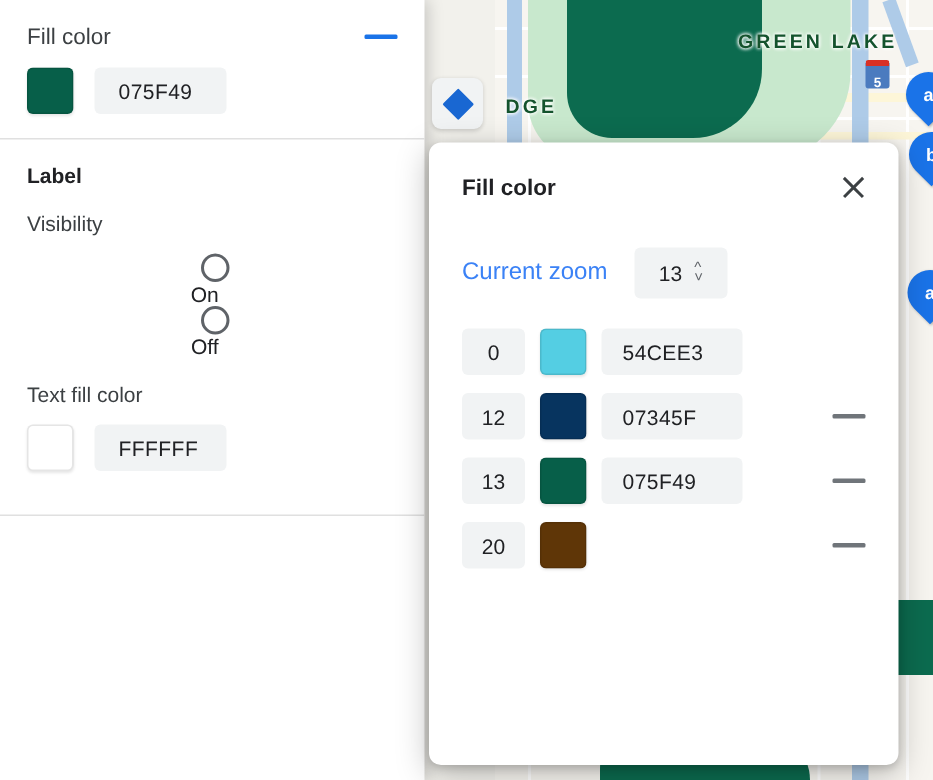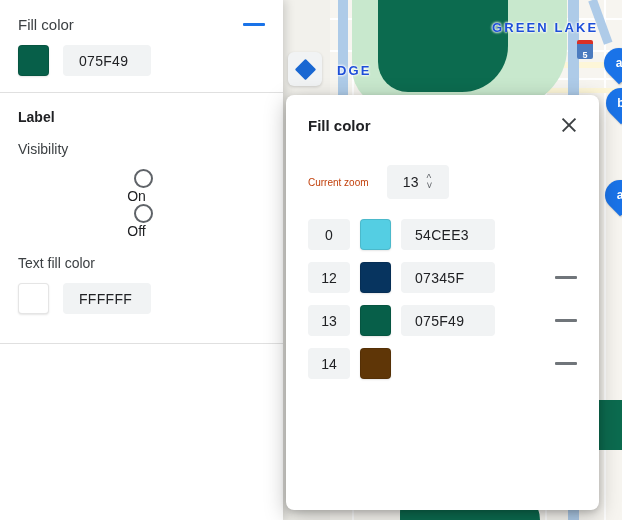--- a/index.html
+++ b/index.html
@@ -34,21 +34,21 @@
     position: absolute;
     background: #ffffff;
   }
   .map-road-major { background: #fdf6d8; }
   .map-block {
     position: absolute;
     background: #f7f5f0;
   }
   .map-label {
     position: absolute;
-    color: #1d4ed8;
+    color: #14532d;
     font-size: 13px;
     font-weight: 700;
     letter-spacing: 2.1px;
     text-shadow: 0 0 3px #fff, 0 0 3px #fff, 0 0 2px #fff;
     white-space: nowrap;
   }
   .map-shield {
     position: absolute;
     width: 16px; height: 19px;
     background: #4b7bbf;
@@ -186,21 +186,21 @@
     background: #3c4043;
   }
   .close-icon::before { transform: rotate(45deg); }
   .close-icon::after  { transform: rotate(-45deg); }
 
   .zoom-row {
     display: flex; align-items: center;
     padding: 30px 0 0 22px;
     gap: 18px;
   }
-  .zoom-lbl { font-size: 10px; color: #c2410c; }
+  .zoom-lbl { font-size: 16px; color: #3b82f6; }
   .zoom-stepper {
     background: #f1f3f4;
     border-radius: 4px;
     height: 34px;
     width: 62px;
     display: flex; align-items: center; justify-content: center;
     gap: 8px;
     cursor: pointer;
   }
   .zoom-val { font-size: 14px; color: #202124; }
@@ -408,21 +408,21 @@
       </div>
 
       <div class="kz-row">
         <div class="kz-zoom">13</div>
         <div class="swatch" style="background:#075F49"></div>
         <div class="kz-hex">075F49</div>
         <div class="kz-remove"></div>
       </div>
 
       <div class="kz-row">
-        <div class="kz-zoom">14</div>
+        <div class="kz-zoom">20</div>
         <div class="swatch" style="background:#5F3607"></div>
         <div class="kz-remove"></div>
       </div>
 
     </div>
 
   </div>
 
 </div>
 

